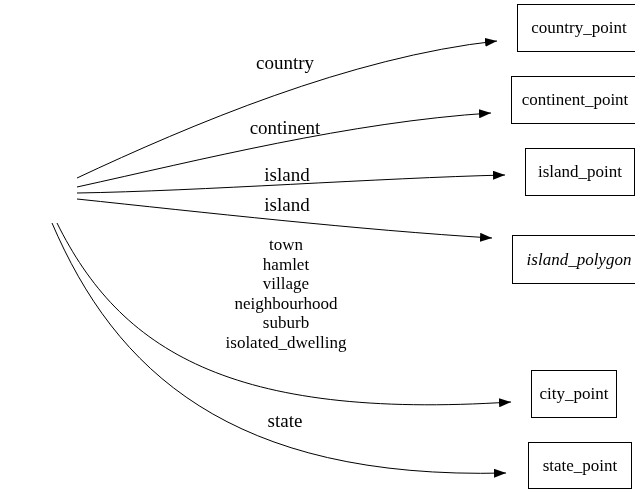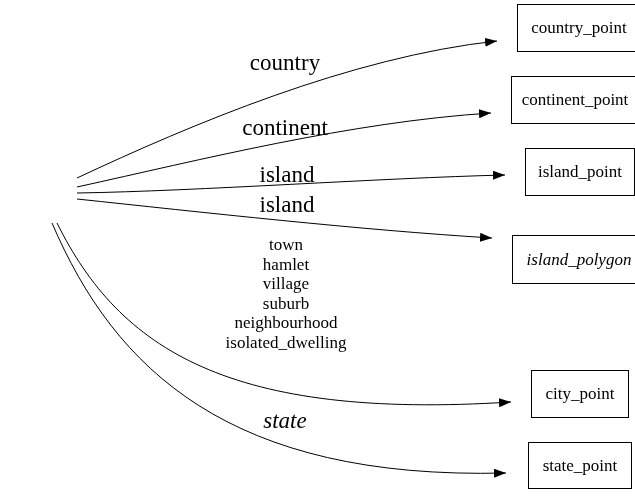--- a/index.html
+++ b/index.html
@@ -30,21 +30,21 @@
     display: flex;
     align-items: center;
     justify-content: center;
     font-size: 17px;
     white-space: nowrap;
     margin-left: 18px;
   }
   .elabel {
     position: absolute;
     transform: translateX(-50%);
-    font-size: 23px;
+    font-size: 19px;
     white-space: nowrap;
     line-height: 20px;
   }
   .elabel-block {
     position: absolute;
     transform: translateX(-50%);
     font-size: 17px;
     text-align: center;
     line-height: 19.5px;
     white-space: nowrap;
@@ -71,36 +71,36 @@
 
 
   <div class="node" style="left:499px; top:4px; width:124px; height:48px;">country_point</div>
 
   <div class="node" style="left:493px; top:76px; width:128px; height:48px;">continent_point</div>
 
   <div class="node" style="left:507px; top:148px; width:110px; height:48px;">island_point</div>
 
   <div class="node" style="left:494px; top:235px; width:134px; height:49px;font-style:italic;">island_polygon</div>
 
-  <div class="node" style="left:513px; top:370px; width:98px; height:48px;">city_point</div>
+  <div class="node" style="left:513px; top:370px; width:86px; height:48px;">city_point</div>
 
   <div class="node" style="left:510px; top:442px; width:104px; height:47px;">state_point</div>
 
   <div class="elabel" style="left:285px; top:53px;">country</div>
 
   <div class="elabel" style="left:285px; top:118px;">continent</div>
 
   <div class="elabel" style="left:287px; top:165px;">island</div>
 
   <div class="elabel" style="left:287px; top:195px;">island</div>
 
   <div class="elabel-block" style="left:286px; top:235px;">
     <div>town</div>
     <div>hamlet</div>
     <div>village</div>
+    <div>neighbourhood</div>
     <div>suburb</div>
-    <div>neighbourhood</div>
     <div>isolated_dwelling</div>
   </div>
 
-  <div class="elabel" style="left:285px; top:411px;font-style:italic;">state</div>
+  <div class="elabel" style="left:285px; top:411px;">state</div>
 
 </div>
 
 </body></html>

